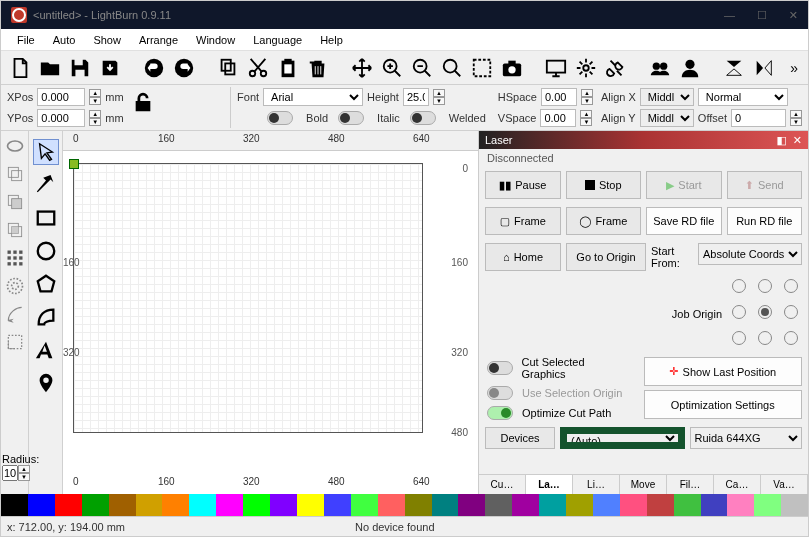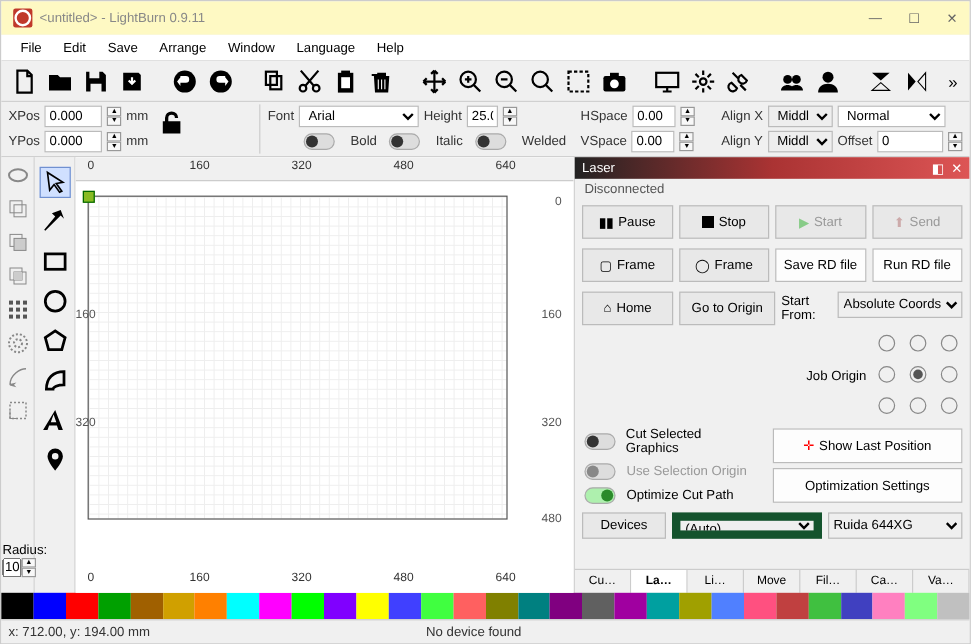--- a/index.html
+++ b/index.html
@@ -1,17 +1,17 @@
 <!DOCTYPE html>
 <html><head>
 <meta charset="utf-8">
 <style>
 *{box-sizing:border-box;margin:0;padding:0;font-family:"Segoe UI",Tahoma,sans-serif;font-size:11px;}
 body{background:#f0f0f0;width:809px;height:537px;overflow:hidden;display:flex;flex-direction:column;border:1px solid #ccc;}
-.titlebar{height:28px;background:#fef9c3;display:flex;align-items:center;padding:0 10px;color:#888;}
+.titlebar{height:28px;background:#0f172a;display:flex;align-items:center;padding:0 10px;color:#888;}
 .titlebar .ico{width:16px;height:16px;background:#c0392b;border-radius:2px;margin-right:6px;position:relative;}
 .titlebar .ico::after{content:"";position:absolute;width:10px;height:10px;border:2px solid #fff;border-radius:50%;left:1px;top:1px;}
 .titlebar .wbtns{margin-left:auto;display:flex;gap:22px;color:#666;font-size:14px;}
 .menubar{height:22px;background:#fff;display:flex;align-items:center;padding:0 8px;gap:2px;border-bottom:1px solid #e0e0e0;}
 .menubar span{padding:2px 8px;cursor:default;}
 .toolbar{height:34px;background:#f0f0f0;display:flex;align-items:center;padding:0 6px;gap:4px;border-bottom:1px solid #d0d0d0;}
 .tb-ico{width:26px;height:26px;display:flex;align-items:center;justify-content:center;}
 .tb-ico svg{width:22px;height:22px;}
 .gap{width:10px;}
 .propbar{height:46px;background:#f0f0f0;display:flex;padding:2px 6px;border-bottom:1px solid #d0d0d0;font-size:11px;}
@@ -74,22 +74,22 @@
   <span>&lt;untitled&gt; - LightBurn 0.9.11</span>
   <div class="wbtns">
     <span>—</span>
     <span>☐</span>
     <span>✕</span>
   </div>
 </div>
 
 <div class="menubar">
   <span>File</span>
-  <span>Edit</span>
-  <span>Save</span>
+  <span>Auto</span>
+  <span>Show</span>
   <span>Arrange</span>
   <span>Window</span>
   <span>Language</span>
   <span>Help</span>
 </div>
 
 <div class="toolbar">
   <div class="tb-ico">
       <svg viewBox="0 0 24 24">
         <path fill="none" stroke="#000" stroke-width="2" d="M6 2h9l4 4v16H6z M15 2v5h4"></path>
@@ -292,21 +292,21 @@
       </div>
     <div class="proprow">
         <label>VSpace</label>
         <input style="width: 36px;" value="0.00">
         <div class="spin">
           <div>▲</div>
           <div>▼</div>
         </div>
       </div>
   </div>
-  <div class="propcol" style="margin-left:22px">
+  <div class="propcol" style="margin-left:8px">
     <div class="proprow">
         <label>Align X</label>
         <select style="width:54px;background:#eee"><option>Middle</option></select>
       </div>
     <div class="proprow">
         <label>Align Y</label>
         <select style="width:54px;background:#eee"><option>Middle</option></select>
       </div>
   </div>
   <div class="propcol" style="margin-left:4px">

